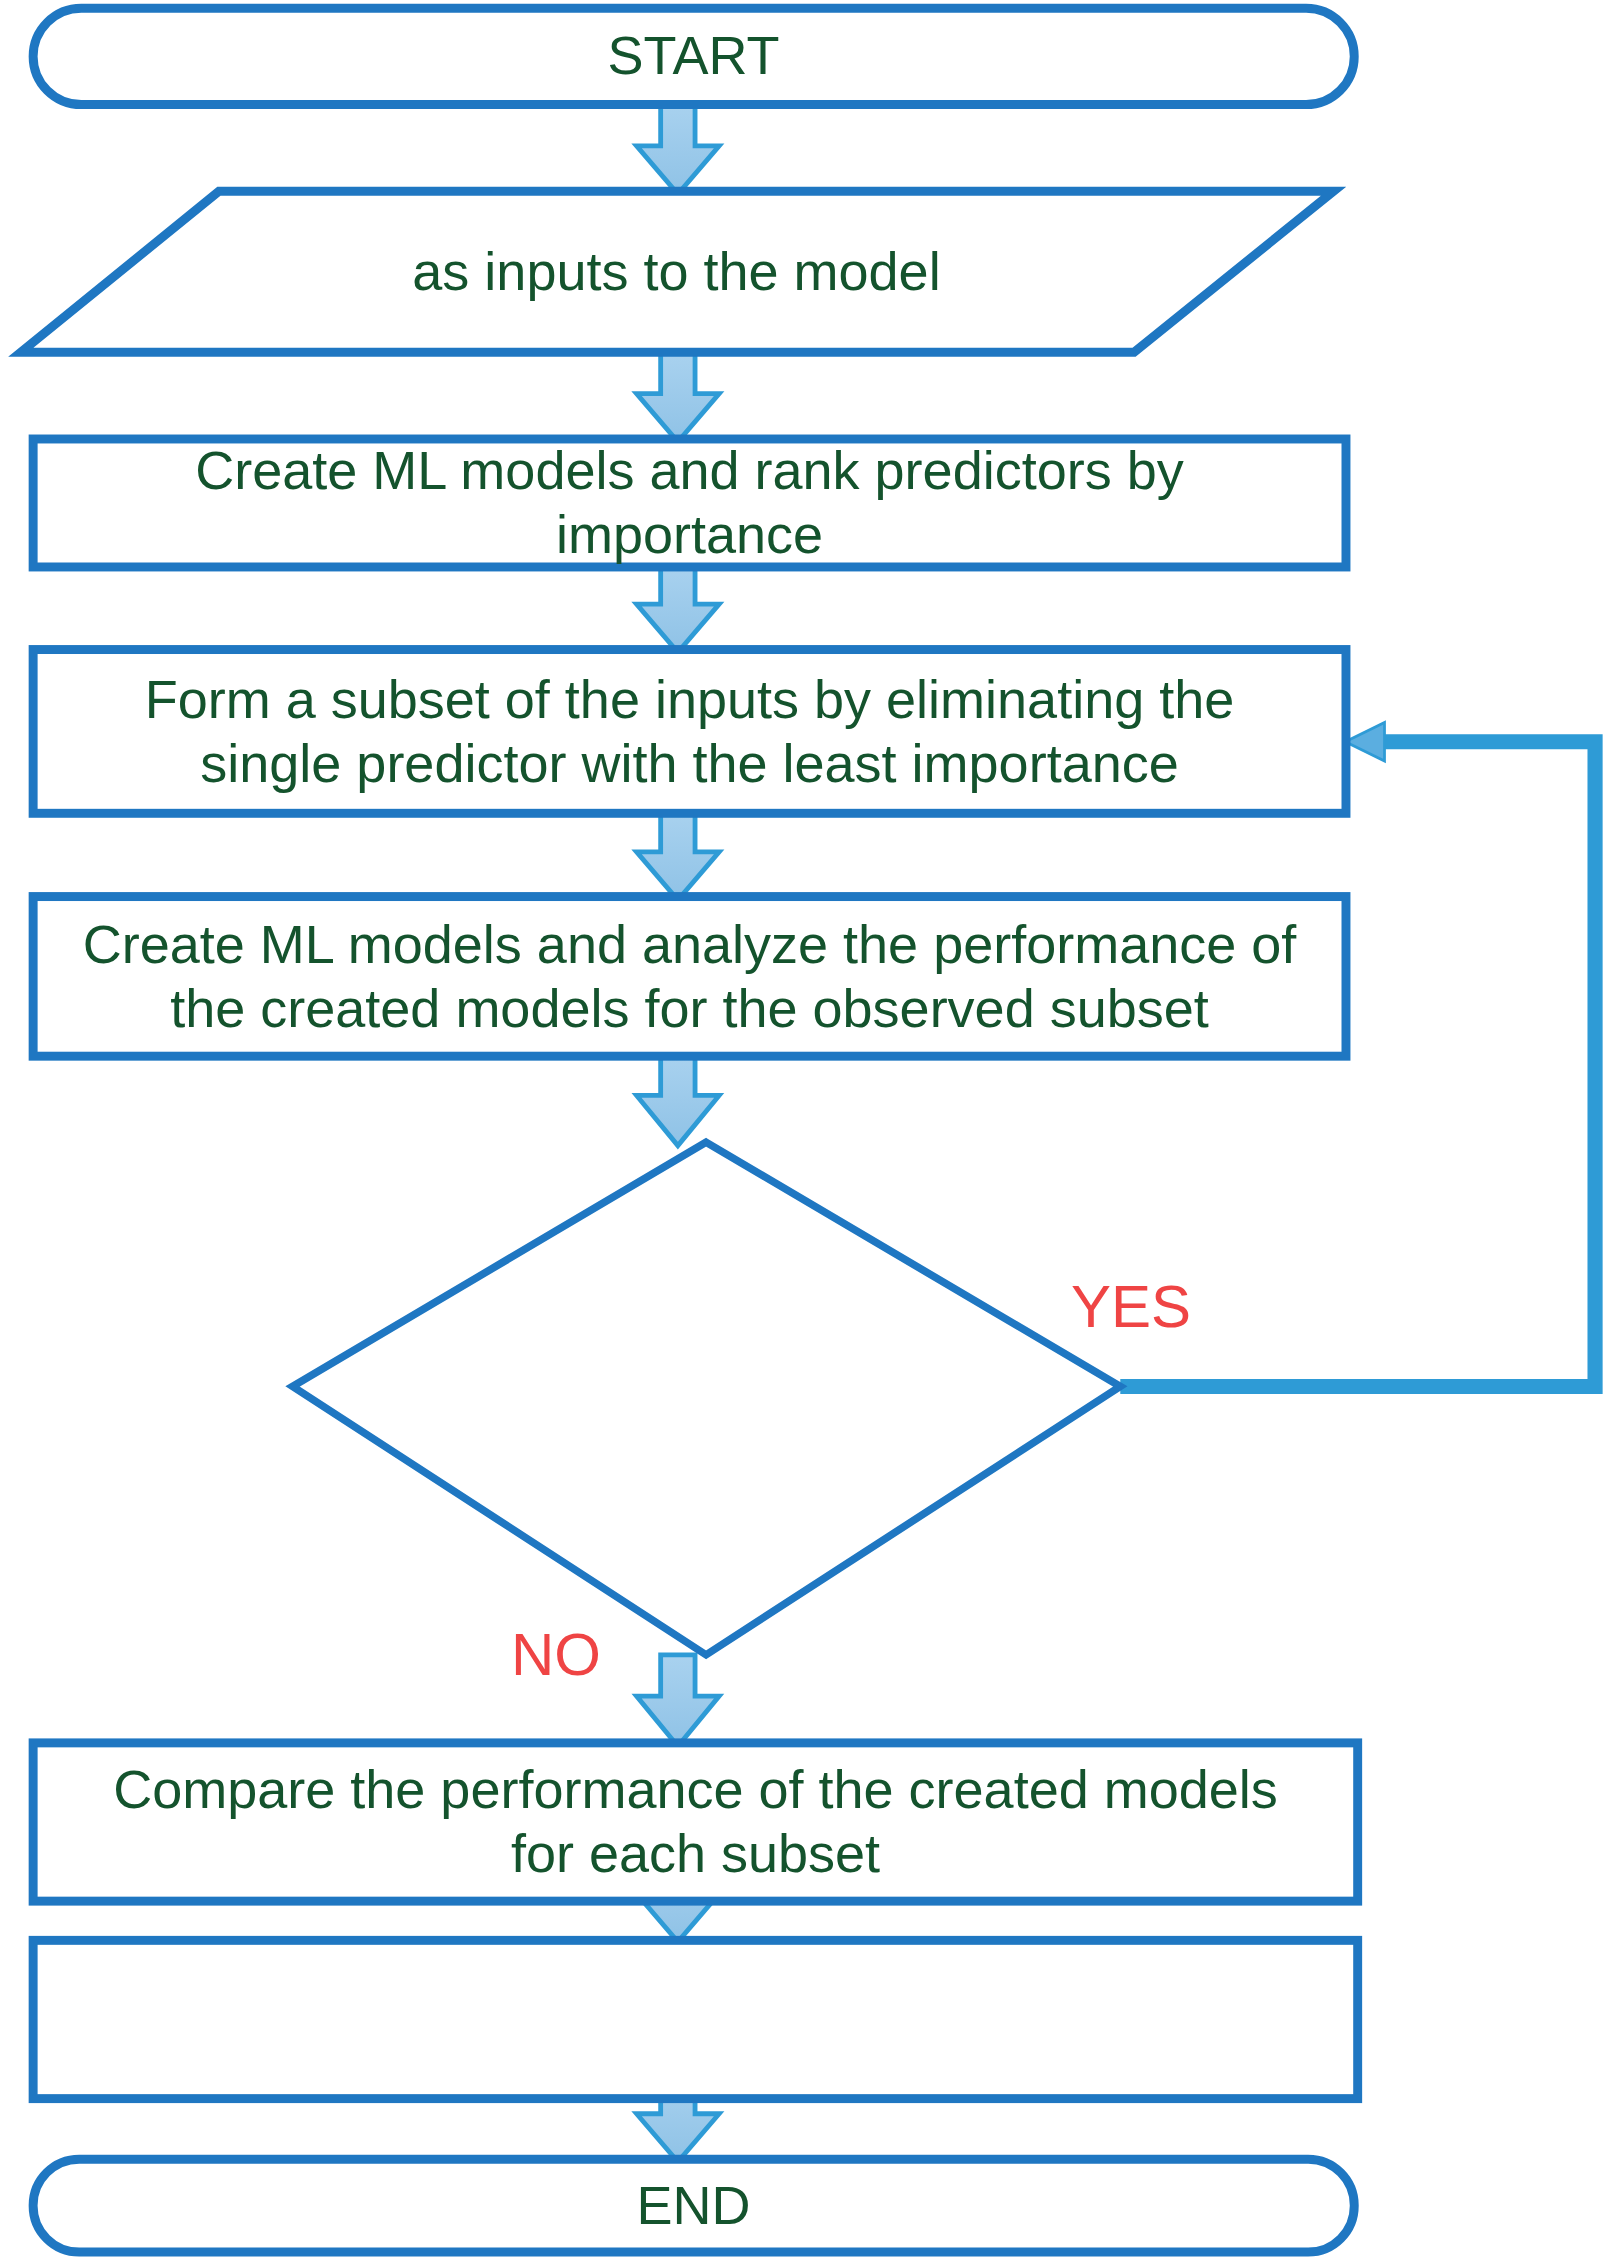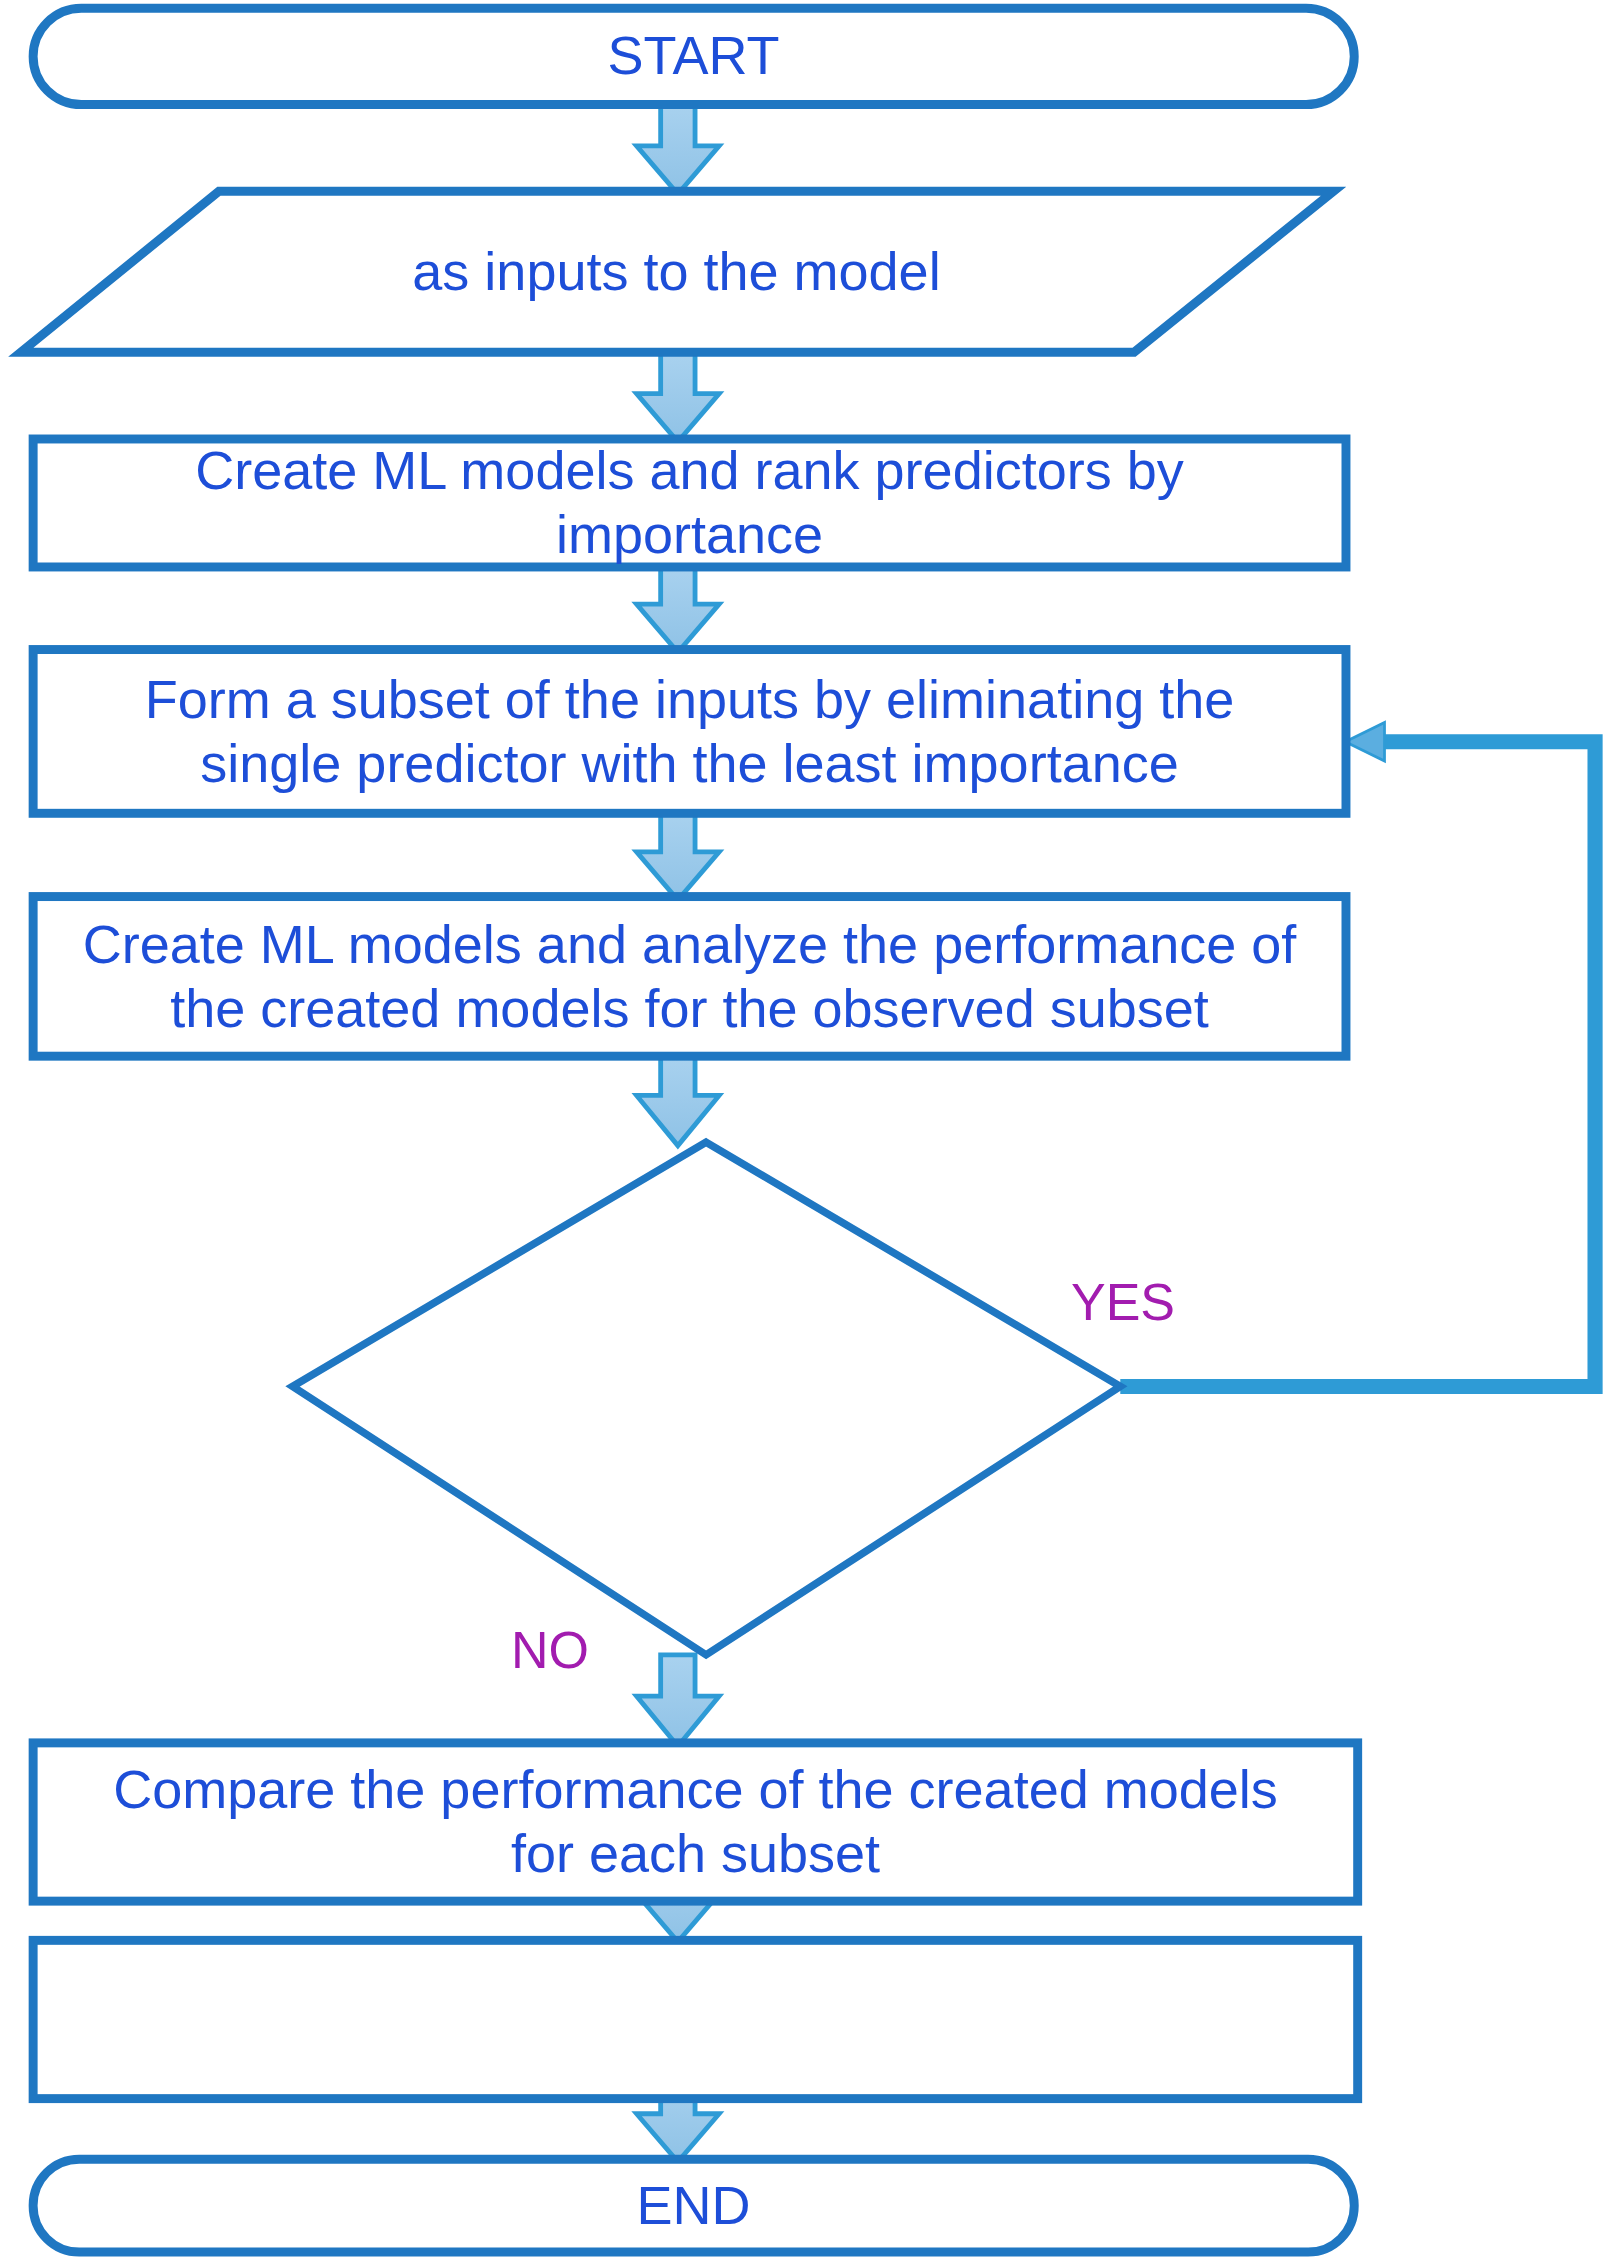--- a/index.html
+++ b/index.html
@@ -19,37 +19,37 @@
   }
   #flow-svg {
     position: absolute;
     left: 0;
     top: 0;
     width: 1622px;
     height: 2261px;
   }
   .node-text {
     position: absolute;
-    color: #1d4ed8;
+    color: #14532d;
     font-family: "Liberation Sans", sans-serif;
     font-size: 54px;
     line-height: 1.18;
     text-align: center;
     white-space: pre;
     pointer-events: none;
     display: flex;
     align-items: center;
     justify-content: center;
     flex-direction: column;
   }
   .edge-label {
     position: absolute;
-    color: #a21caf;
+    color: #ef4444;
     font-family: "Liberation Sans", sans-serif;
-    font-size: 52px;
+    font-size: 60px;
     line-height: 1.1;
     white-space: pre;
   }
 </style>
 </head>
 <body>
 
 <div id="canvas">
 
   <svg id="flow-svg" viewBox="0 0 2357 3286" xmlns="http://www.w3.org/2000/svg">

